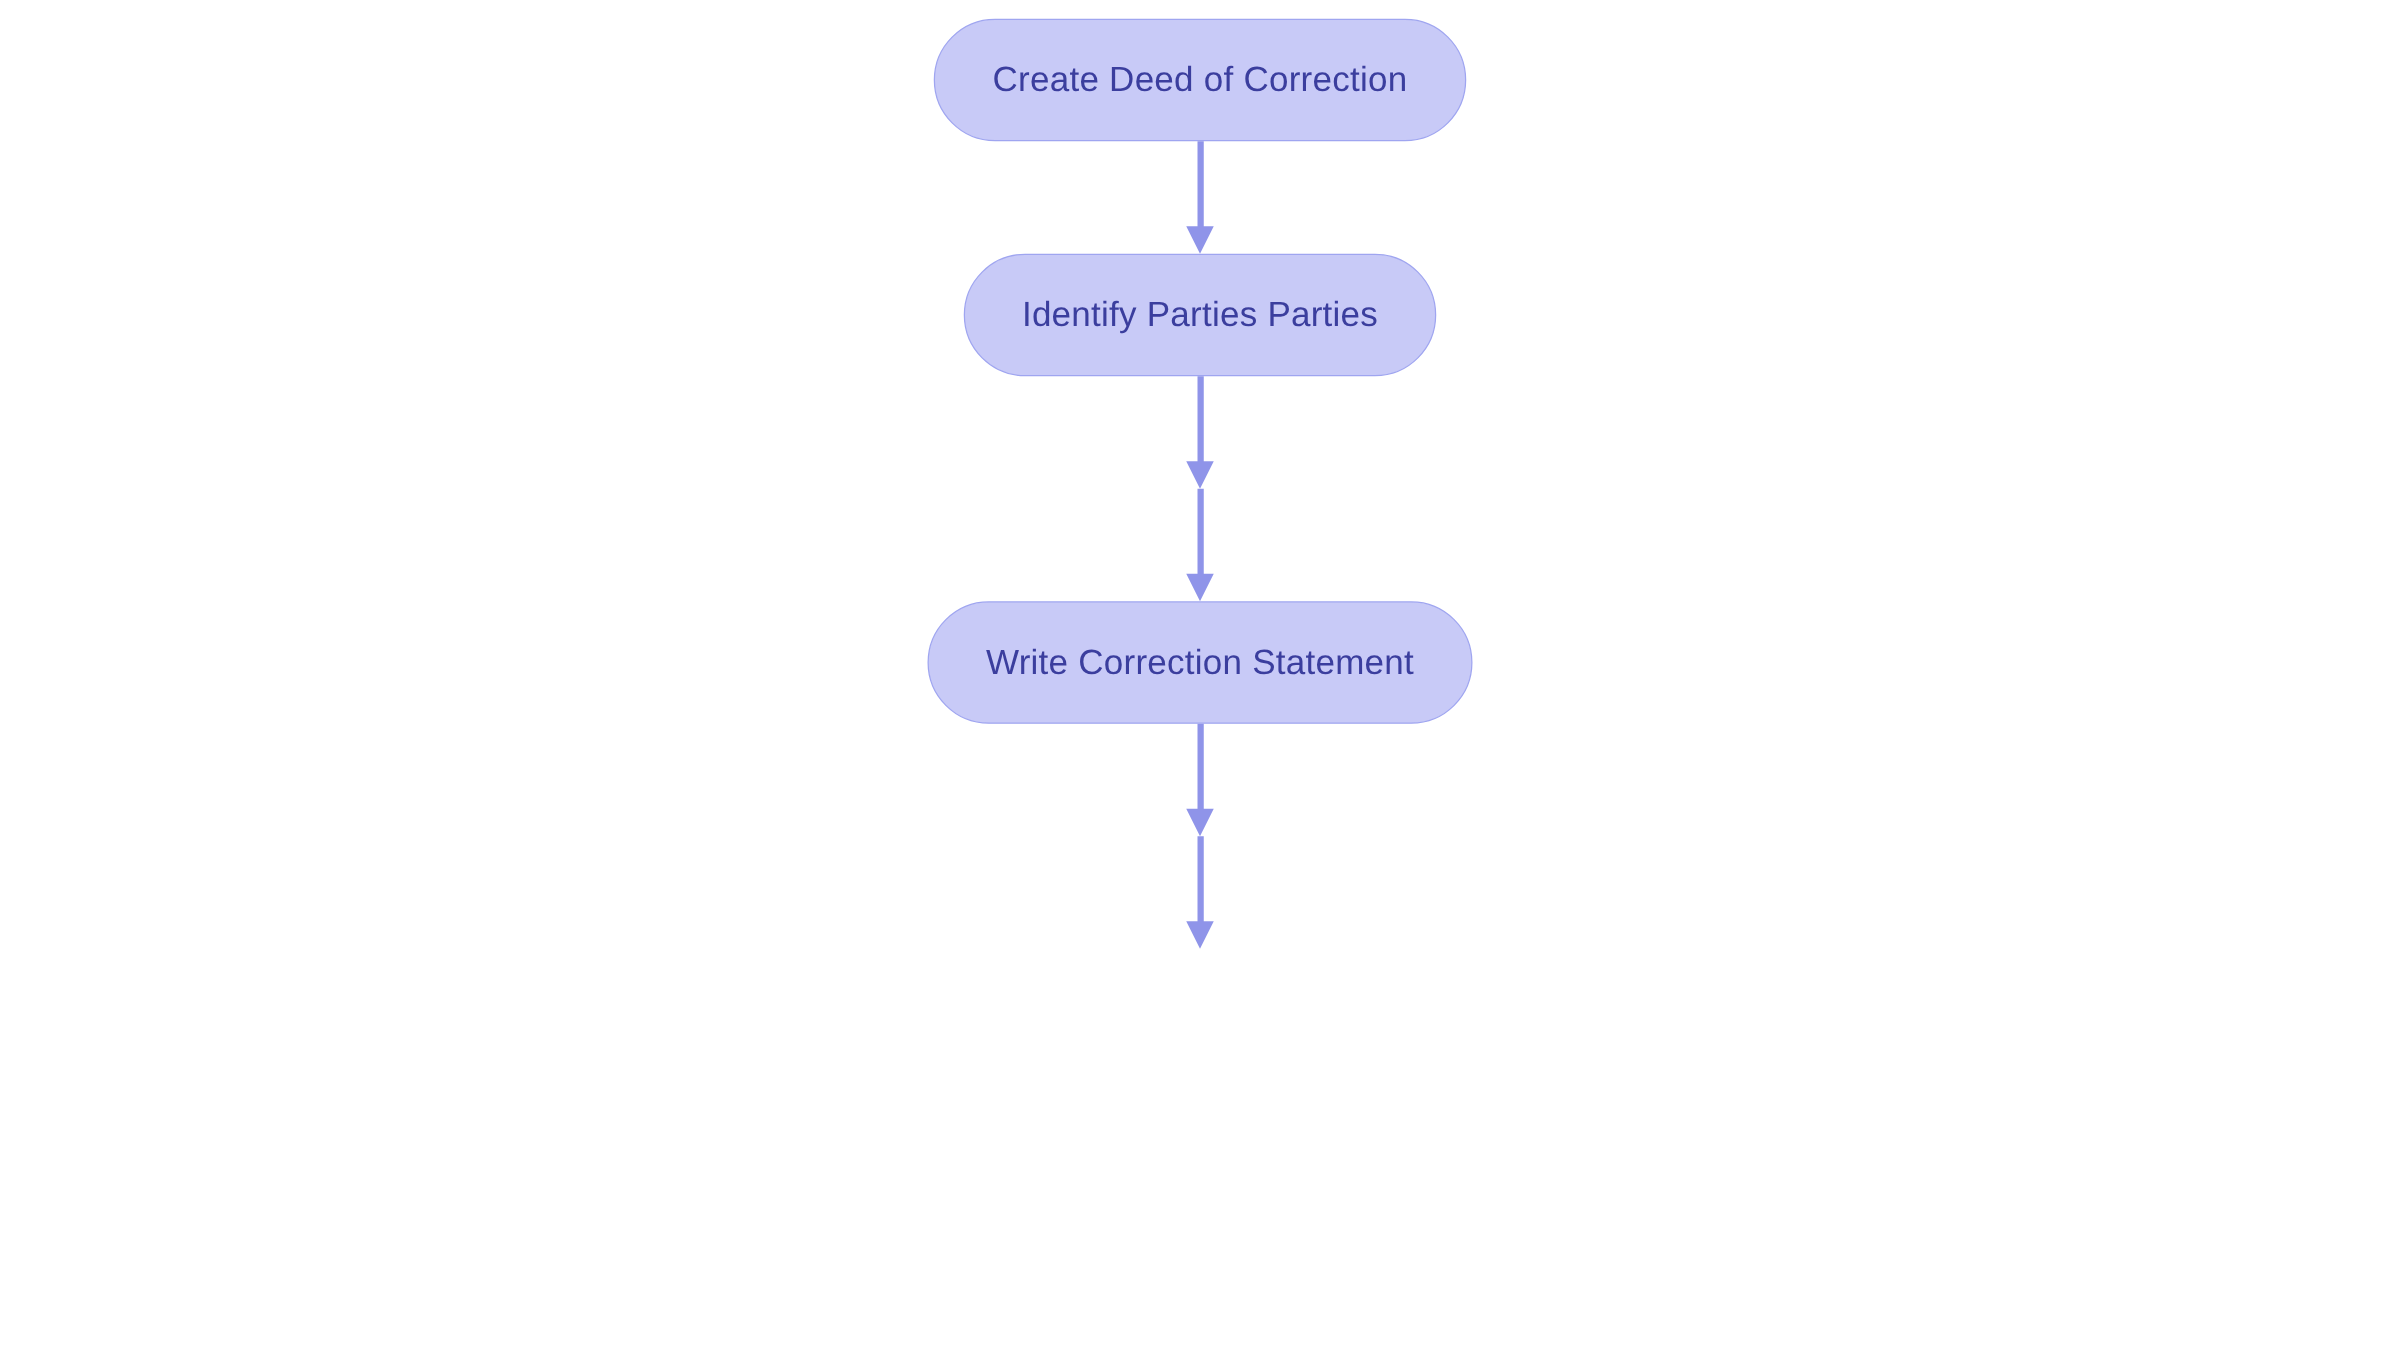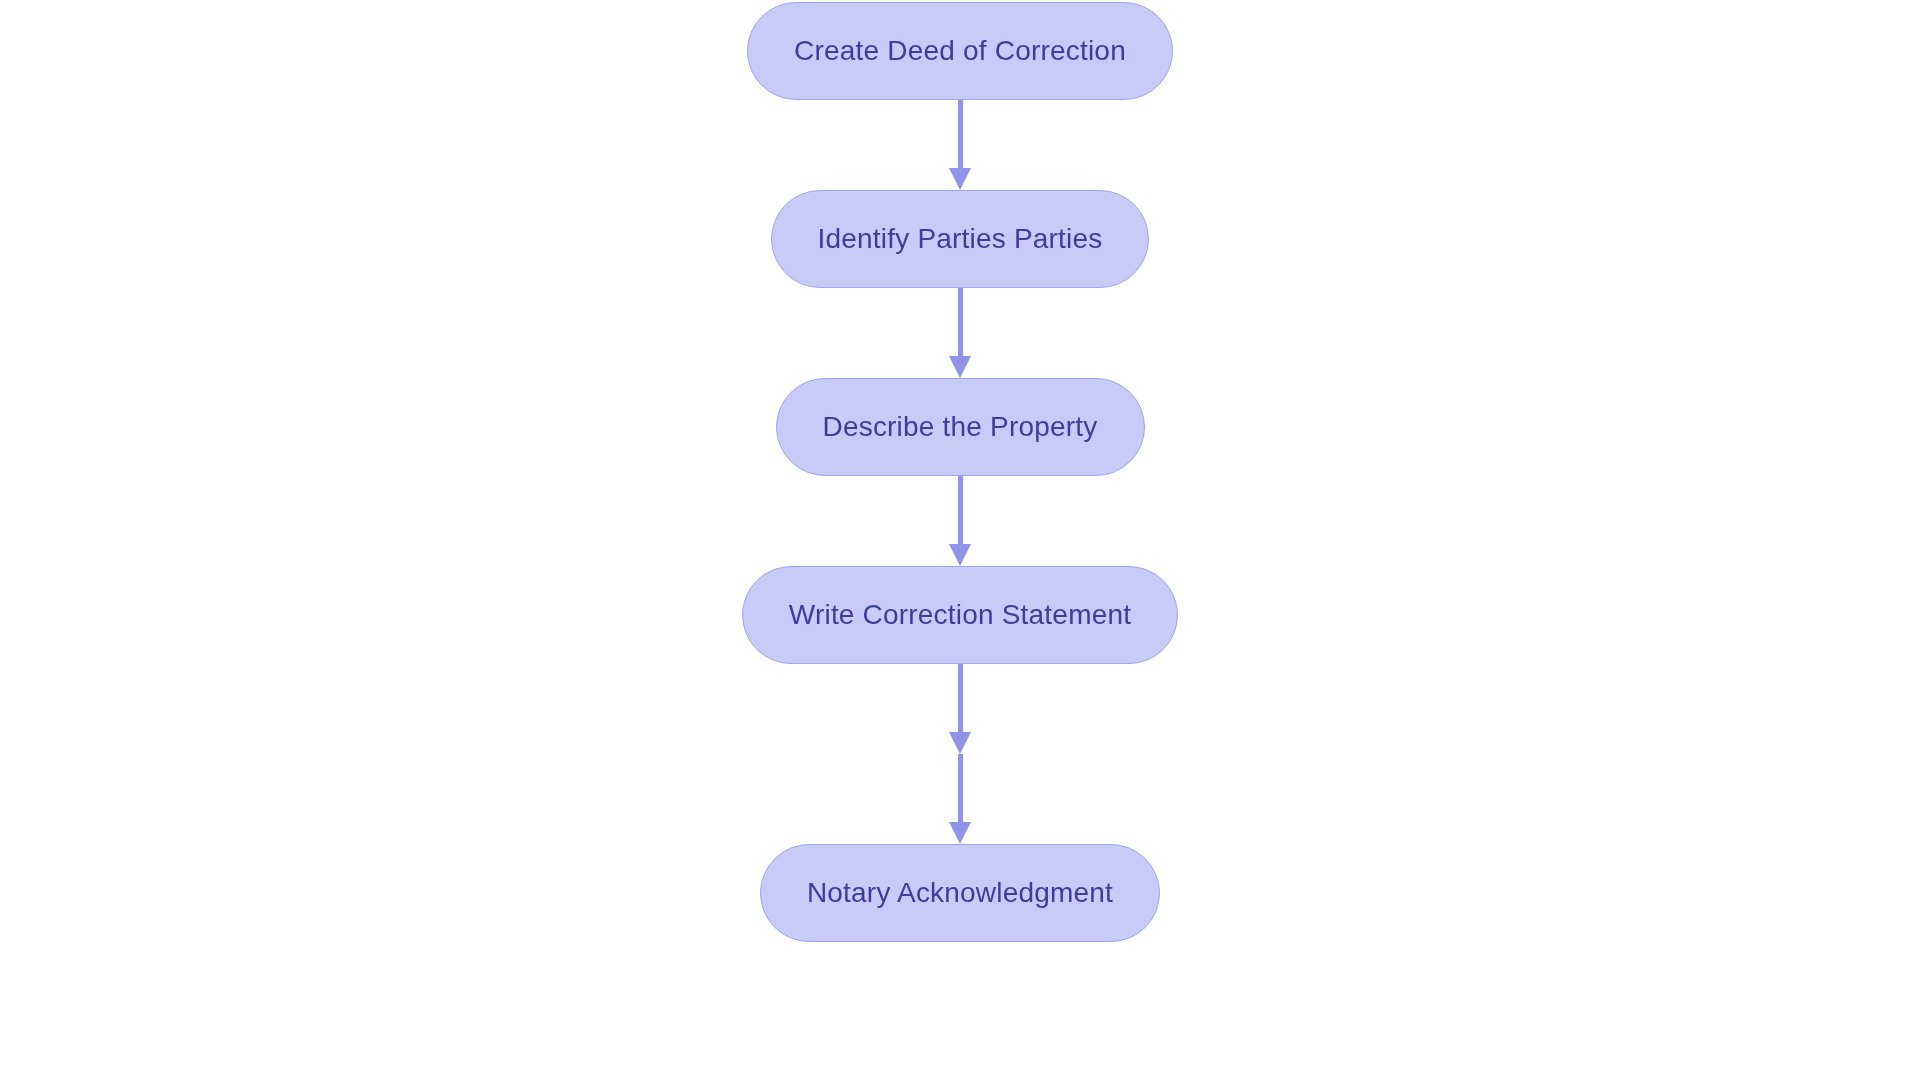--- a/index.html
+++ b/index.html
@@ -15,21 +15,21 @@
   }
   .flow-canvas {
     position: absolute;
     left: 0;
     top: 0;
     width: 1920px;
     height: 1080px;
     display: flex;
     flex-direction: column;
     align-items: center;
-    padding-top: 2px;
+    padding-top: 15px;
     box-sizing: border-box;
   }
   .flow-node {
     height: 98px;
     min-width: 300px;
     padding: 0 46px;
     box-sizing: border-box;
     border-radius: 49px;
     background: var(--node-fill, #c8caf7);
     border: 1.5px solid var(--node-border, #9fa5f0);
@@ -83,23 +83,20 @@
 
   <div class="flow-node">
     <span class="node-label">Identify Parties Parties</span>
   </div>
 
   <div class="flow-arrow">
     <div class="arrow-shaft"></div>
     <div class="arrow-head"></div>
   </div>
 
-  <div class="flow-node">
-    <span class="node-label">Describe the Property</span>
-  </div>
 
   <div class="flow-arrow">
     <div class="arrow-shaft"></div>
     <div class="arrow-head"></div>
   </div>
 
   <div class="flow-node">
     <span class="node-label">Write Correction Statement</span>
   </div>
 
@@ -107,17 +104,14 @@
     <div class="arrow-shaft"></div>
     <div class="arrow-head"></div>
   </div>
 
 
   <div class="flow-arrow">
     <div class="arrow-shaft"></div>
     <div class="arrow-head"></div>
   </div>
 
-  <div class="flow-node">
-    <span class="node-label">Notary Acknowledgment</span>
-  </div>
 
 </div>
 
 </body></html>

